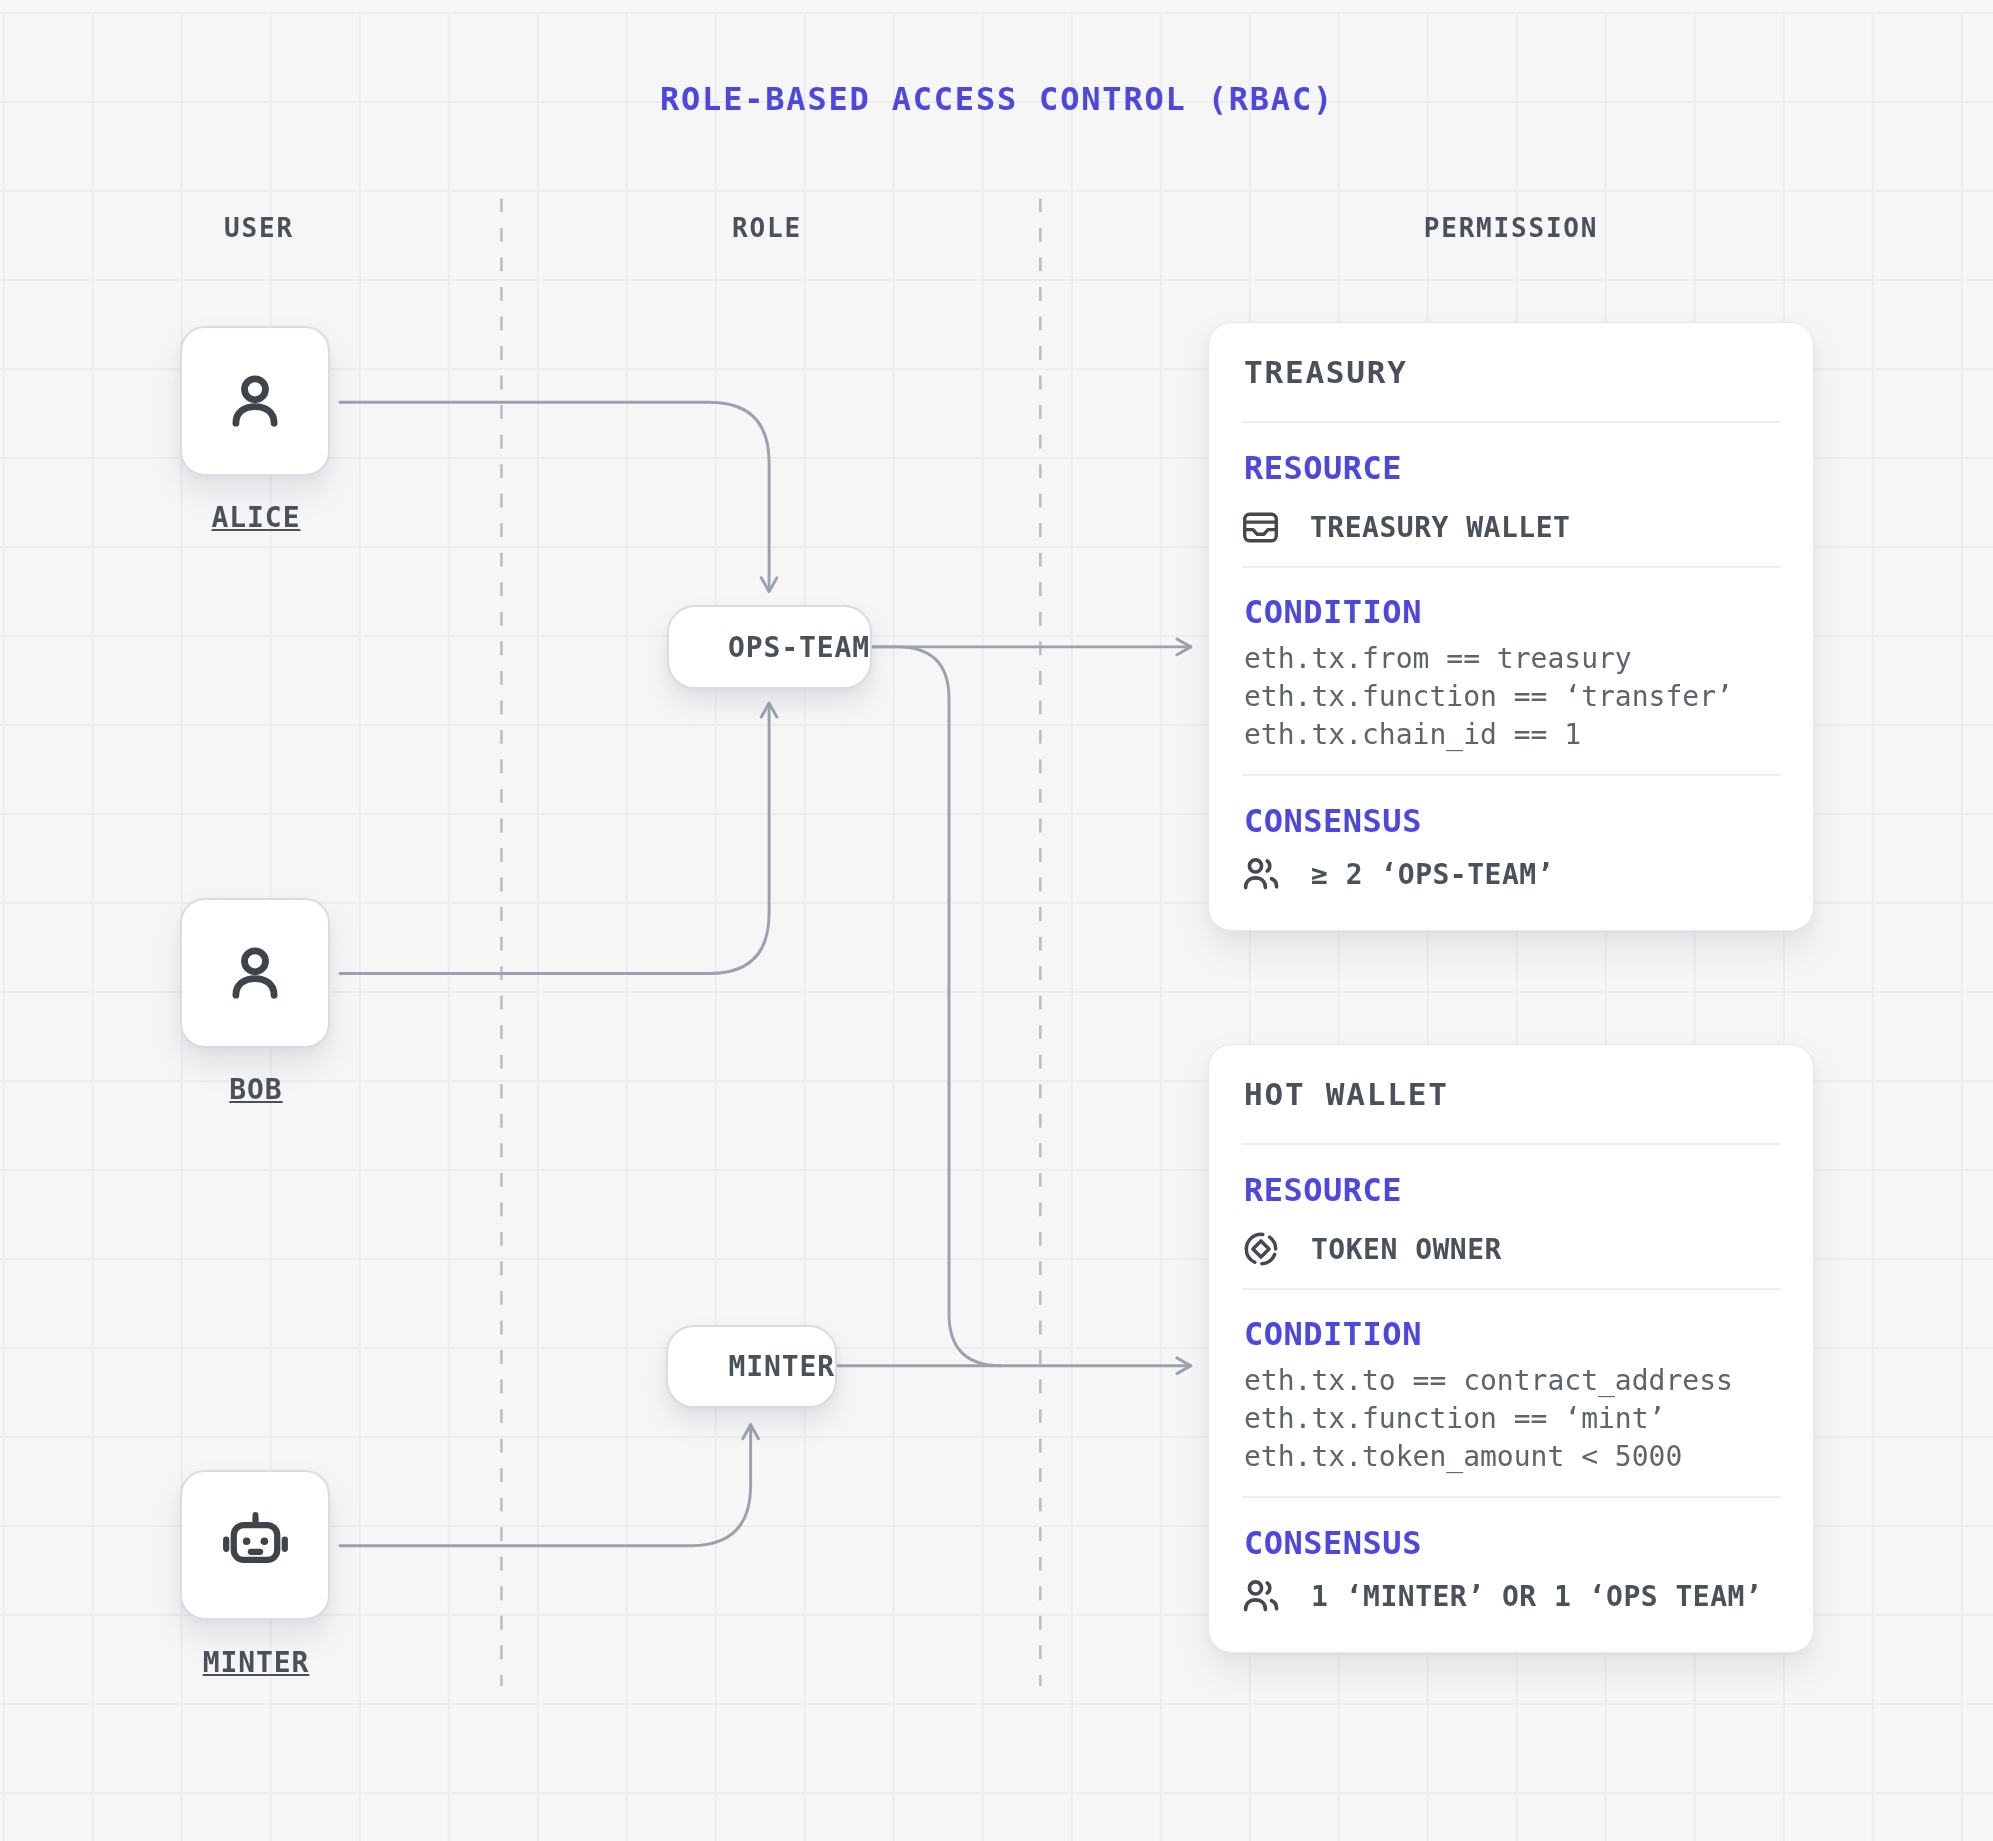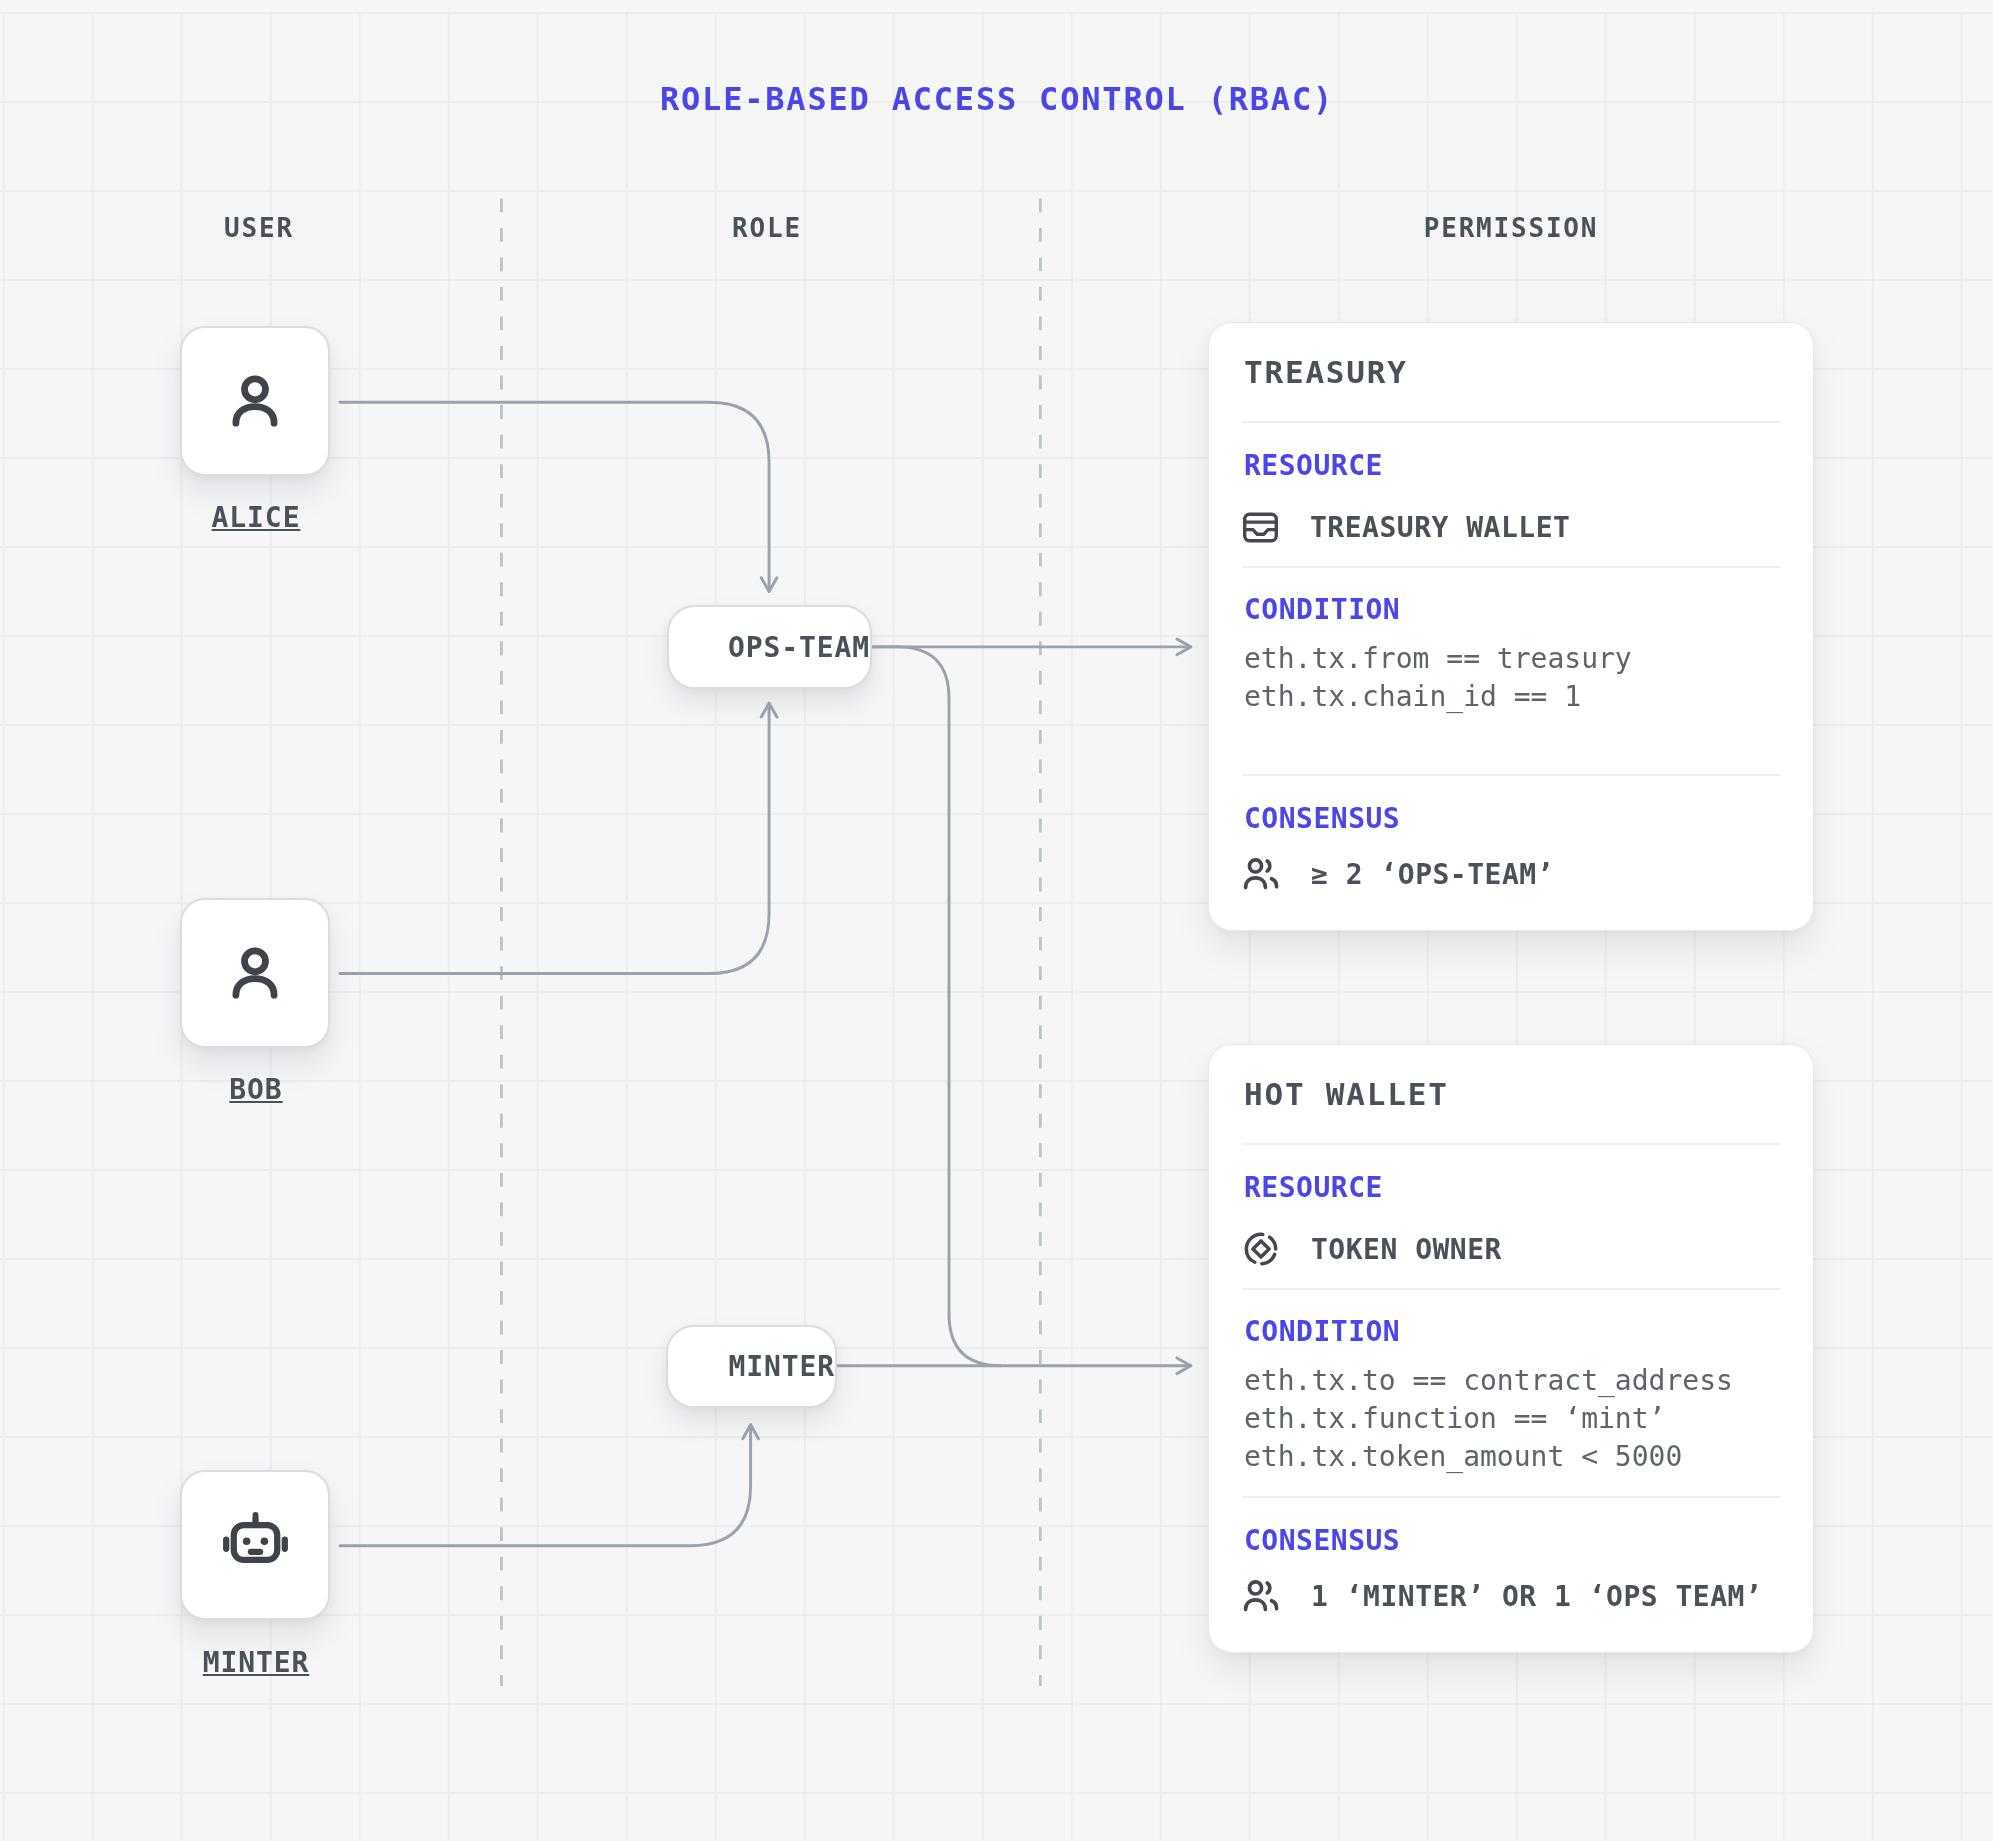--- a/index.html
+++ b/index.html
@@ -90,21 +90,21 @@
 
   .card-title{
     position:absolute;left:35px;top:31px;margin:0;
     font-size:31px;font-weight:bold;letter-spacing:1.8px;color:var(--ink);
     white-space:nowrap;
   }
   .hr{position:absolute;left:33px;right:33px;height:1.8px;background:var(--divider);}
   .hr.h1{top:98px}.hr.h2{top:243px}.hr.h3{top:451px}
   .sect{
     position:absolute;left:35px;
-    font-size:28px;font-weight:bold;letter-spacing:0.5px;color:var(--accent);
+    font-size:32px;font-weight:bold;letter-spacing:0.5px;color:var(--accent);
     white-space:nowrap;
   }
   .sect.s1{top:126px}.sect.s2{top:270px}.sect.s3{top:479px}
   .row{
     position:absolute;left:30px;right:35px;
     display:flex;align-items:center;gap:28px;height:50px;
   }
   .row.resource{top:179px}
   .row.consensus{top:526px}
   .row .row-text{
@@ -203,20 +203,21 @@
           <line x1="3.2" y1="9" x2="20.8" y2="9"></line>
           <path d="M3.2 13.2 h4.6 l2.4 2.6 h3.6 l2.4 -2.6 h4.6"></path>
         </svg>
       </span>
       <span class="row-text">TREASURY WALLET</span>
     </div>
     <div class="hr h2"></div>
     <div class="sect s2">CONDITION</div>
     <div class="code">
       <div class="code-line">eth.tx.from == treasury</div>
+      <div class="code-line">eth.tx.function == ‘transfer’</div>
       <div class="code-line">eth.tx.chain_id == 1</div>
     </div>
     <div class="hr h3"></div>
     <div class="sect s3">CONSENSUS</div>
     <div class="row consensus">
       <span class="icn">
         <svg width="44" height="44" viewBox="0 0 24 24" fill="none" stroke="currentColor" stroke-width="2" stroke-linecap="round" stroke-linejoin="round">
           <circle cx="9" cy="7.6" r="3.3"></circle>
           <path d="M3.6 19.4c0-3.5 2.4-5.3 5.4-5.3s5.4 1.8 5.4 5.3"></path>
           <path d="M15.4 4.9a3.3 3.3 0 0 1 0 5.4"></path>

